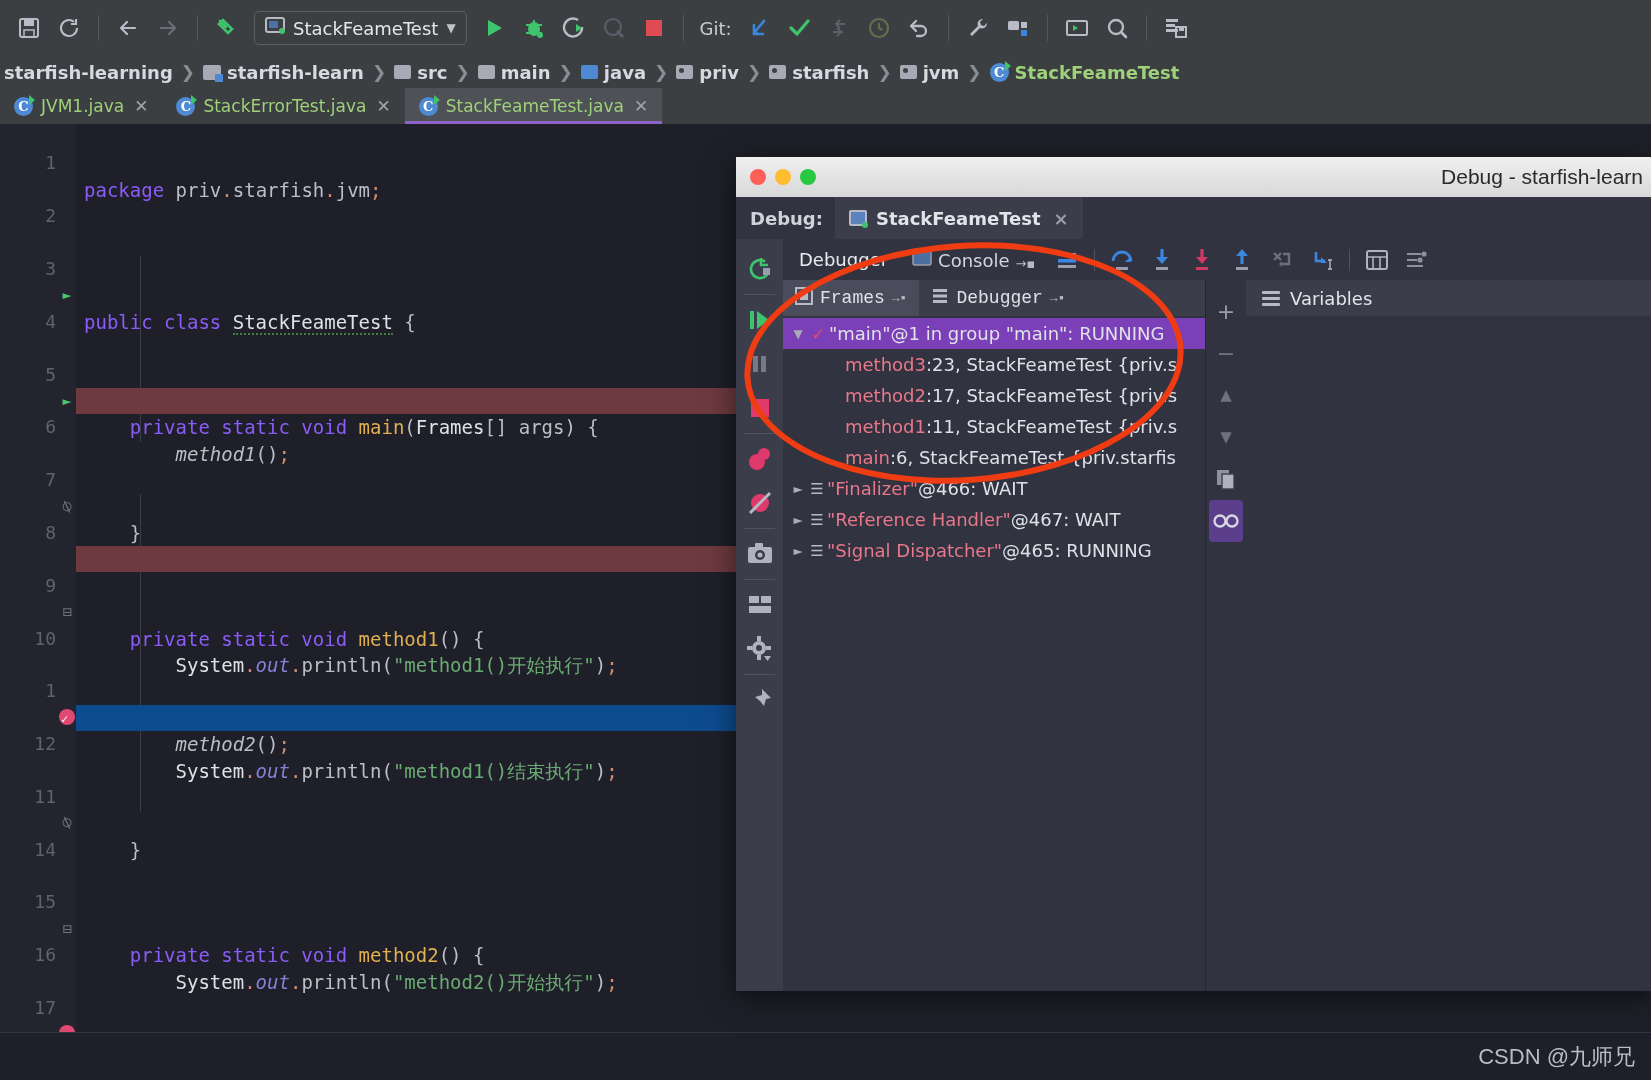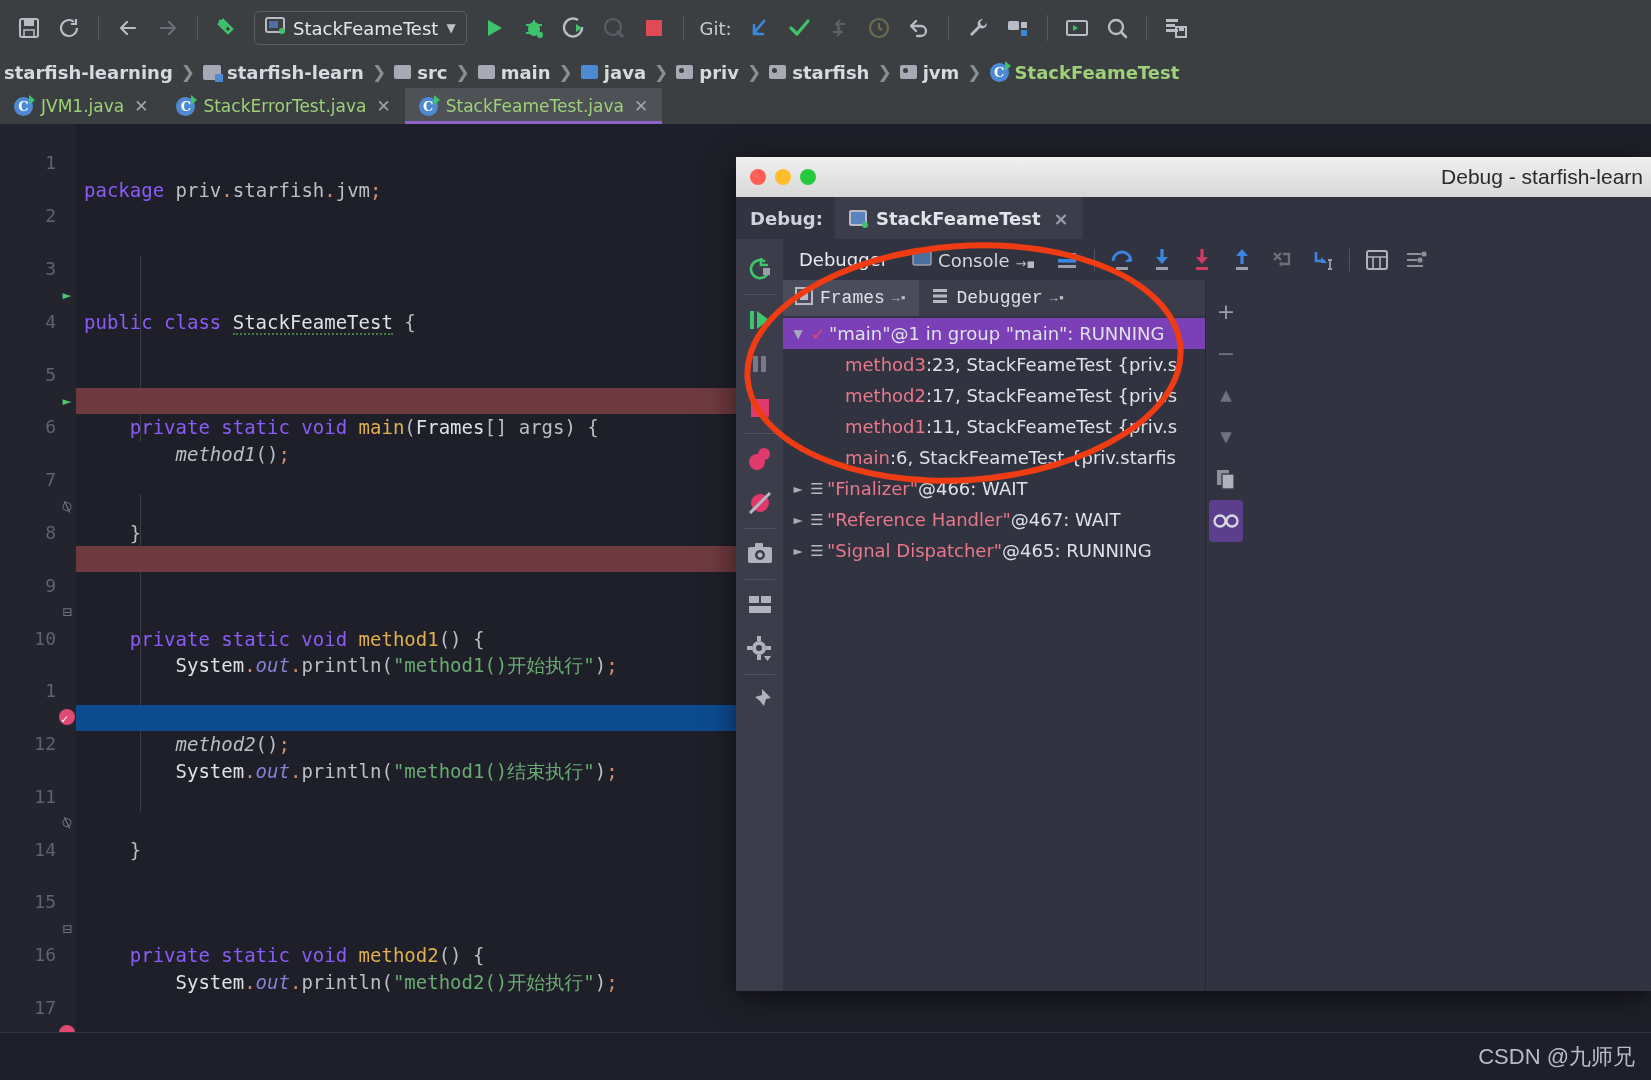--- a/index.html
+++ b/index.html
@@ -757,20 +757,31 @@
                 </svg>
             </div>
             <div class="pm-ic" style="background:#5b3f8c;border-radius:4px;">
               <svg width="26" height="18" viewBox="0 0 26 18">
                   <circle cx="7" cy="9" r="5.5" fill="none" stroke="#d7d9e2" stroke-width="2.3"></circle>
                   <circle cx="19" cy="9" r="5.5" fill="none" stroke="#d7d9e2" stroke-width="2.3"></circle>
                 </svg>
             </div>
           </div>
 
+          <div class="pane-right">
+            <div class="varhead">
+              <span class="hamburger">
+                  <i></i>
+                  <i></i>
+                  <i></i>
+                </span>
+              <span>Variables</span>
+            </div>
+            <div class="varbody"></div>
+          </div>
 
         </div>
       </div>
     </div>
   </div>
 
   <div class="ellipse"></div>
 
   <div class="watermark">CSDN @九师兄</div>
 </div>

